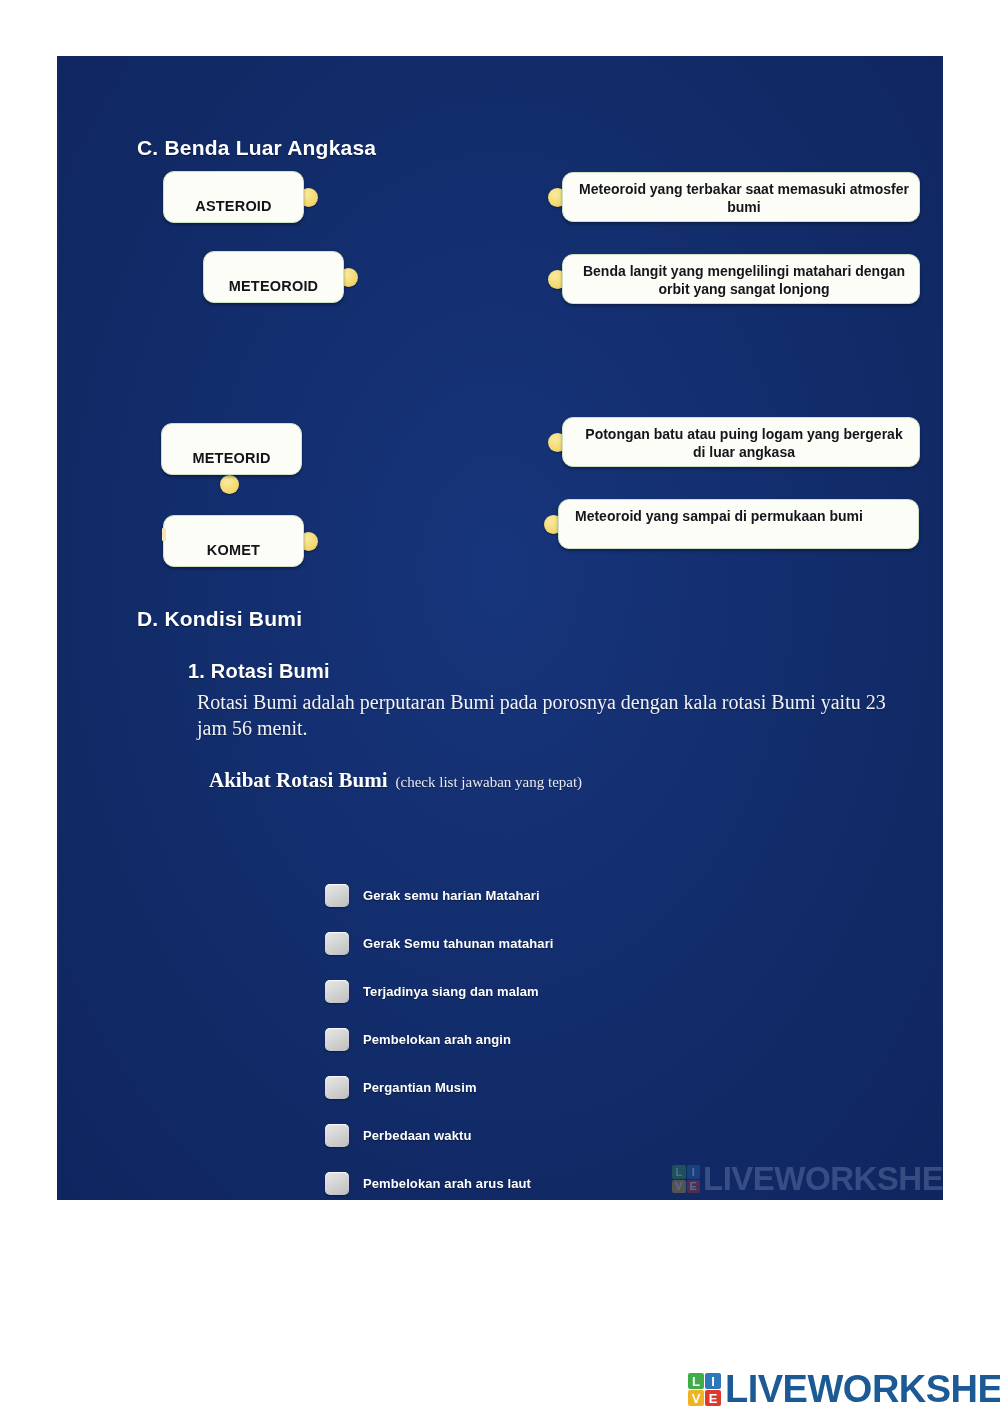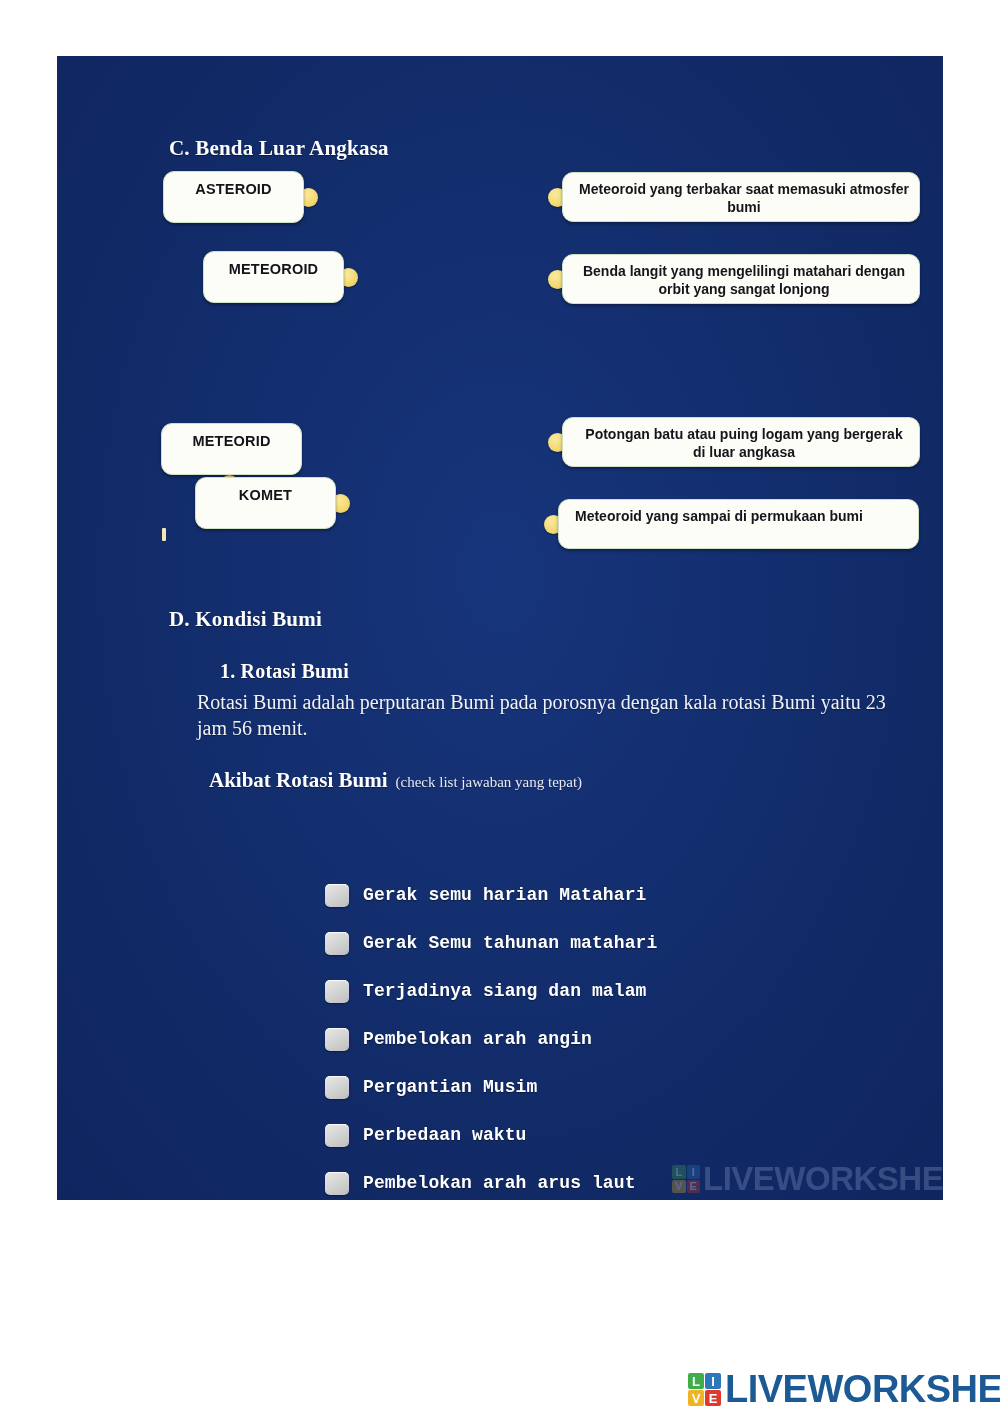--- a/index.html
+++ b/index.html
@@ -24,26 +24,25 @@
     height: 1144px;
     background: #122e6e;
     background-image: radial-gradient(ellipse at 50% 45%, #17357c 0%, #112a66 70%, #0f2560 100%);
     overflow: hidden;
   }
 
   
   .sec-heading {
     position: absolute;
     color: #ffffff;
-    font-family: Liberation Serif, serif;
+    font-family: Liberation Sans, sans-serif;
     font-weight: bold;
     letter-spacing: 0.2px;
     text-shadow: 0 1px 1px rgba(0,0,0,.45);
     white-space: nowrap;
-    margin-left: 32px;
   }
   #heading-c { left: 80px; top: 80px;  font-size: 21px; }
   #heading-d { left: 80px; top: 551px; font-size: 21px; }
   #heading-rotasi { left: 131px; top: 604px; font-size: 20px; }
 
   #rotasi-paragraph {
     position: absolute;
     left: 140px;
     top: 633px;
     width: 700px;
@@ -91,21 +90,21 @@
     border-radius: 11px;
     box-shadow: 0 2px 3px rgba(0,0,0,.35);
     box-sizing: border-box;
     position: relative;
   }
   .card-left {
     width: 141px;
     height: 52px;
     display: flex;
     justify-content: center;
-    padding-top: 9px;
+    padding-top: 26px;
   }
   .card-left .card-text {
     color: #13131a;
     font-family: "Liberation Sans", sans-serif;
     font-size: 14.5px;
     font-weight: 600;
     letter-spacing: .2px;
     line-height: 17px;
   }
   .dot {
@@ -157,23 +156,23 @@
   .checkbox {
     width: 24px;
     height: 23px;
     border-radius: 5px;
     background: linear-gradient(150deg, #e8e8e8 0%, #d6d6d6 45%, #bdbdbd 100%);
     box-shadow: inset 0 1px 1px rgba(255,255,255,.85), 0 1px 2px rgba(0,0,0,.4);
     flex: 0 0 auto;
   }
   .check-label {
     color: #ffffff;
-    font-family: Liberation Mono, monospace;
-    font-weight: bold;
-    font-size: 18px;
+    font-family: Liberation Sans, sans-serif;
+    font-weight: bold;
+    font-size: 13px;
     letter-spacing: .1px;
     text-shadow: 0 1px 1px rgba(0,0,0,.45);
     white-space: nowrap;
   }
 
   
   .lw-logo { display: flex; align-items: center; }
   .lw-grid {
     display: grid;
     grid-template-columns: repeat(2, 1fr);
@@ -240,21 +239,21 @@
     </div>
 
 
     <div class="match-row-left" style="left:104px; top:367px;flex-direction:column;">
       <div class="card card-left">
         <span class="card-text">METEORID</span>
       </div>
       <div class="dot dot-left"></div>
     </div>
 
-    <div class="match-row-left" style="left:106px; top:421px;margin-left:32px;">
+    <div class="match-row-left" style="left:106px; top:459px;">
       <div class="card card-left">
         <span class="card-text">KOMET</span>
       </div>
       <div class="dot dot-left"></div>
     </div>
 
     <div class="stray-mark" style="left:105px; top:472px; width:4px; height:13px;"></div>
 
     <div class="match-row-right" style="left:491px; top:116px;">
       <div class="dot dot-right"></div>

